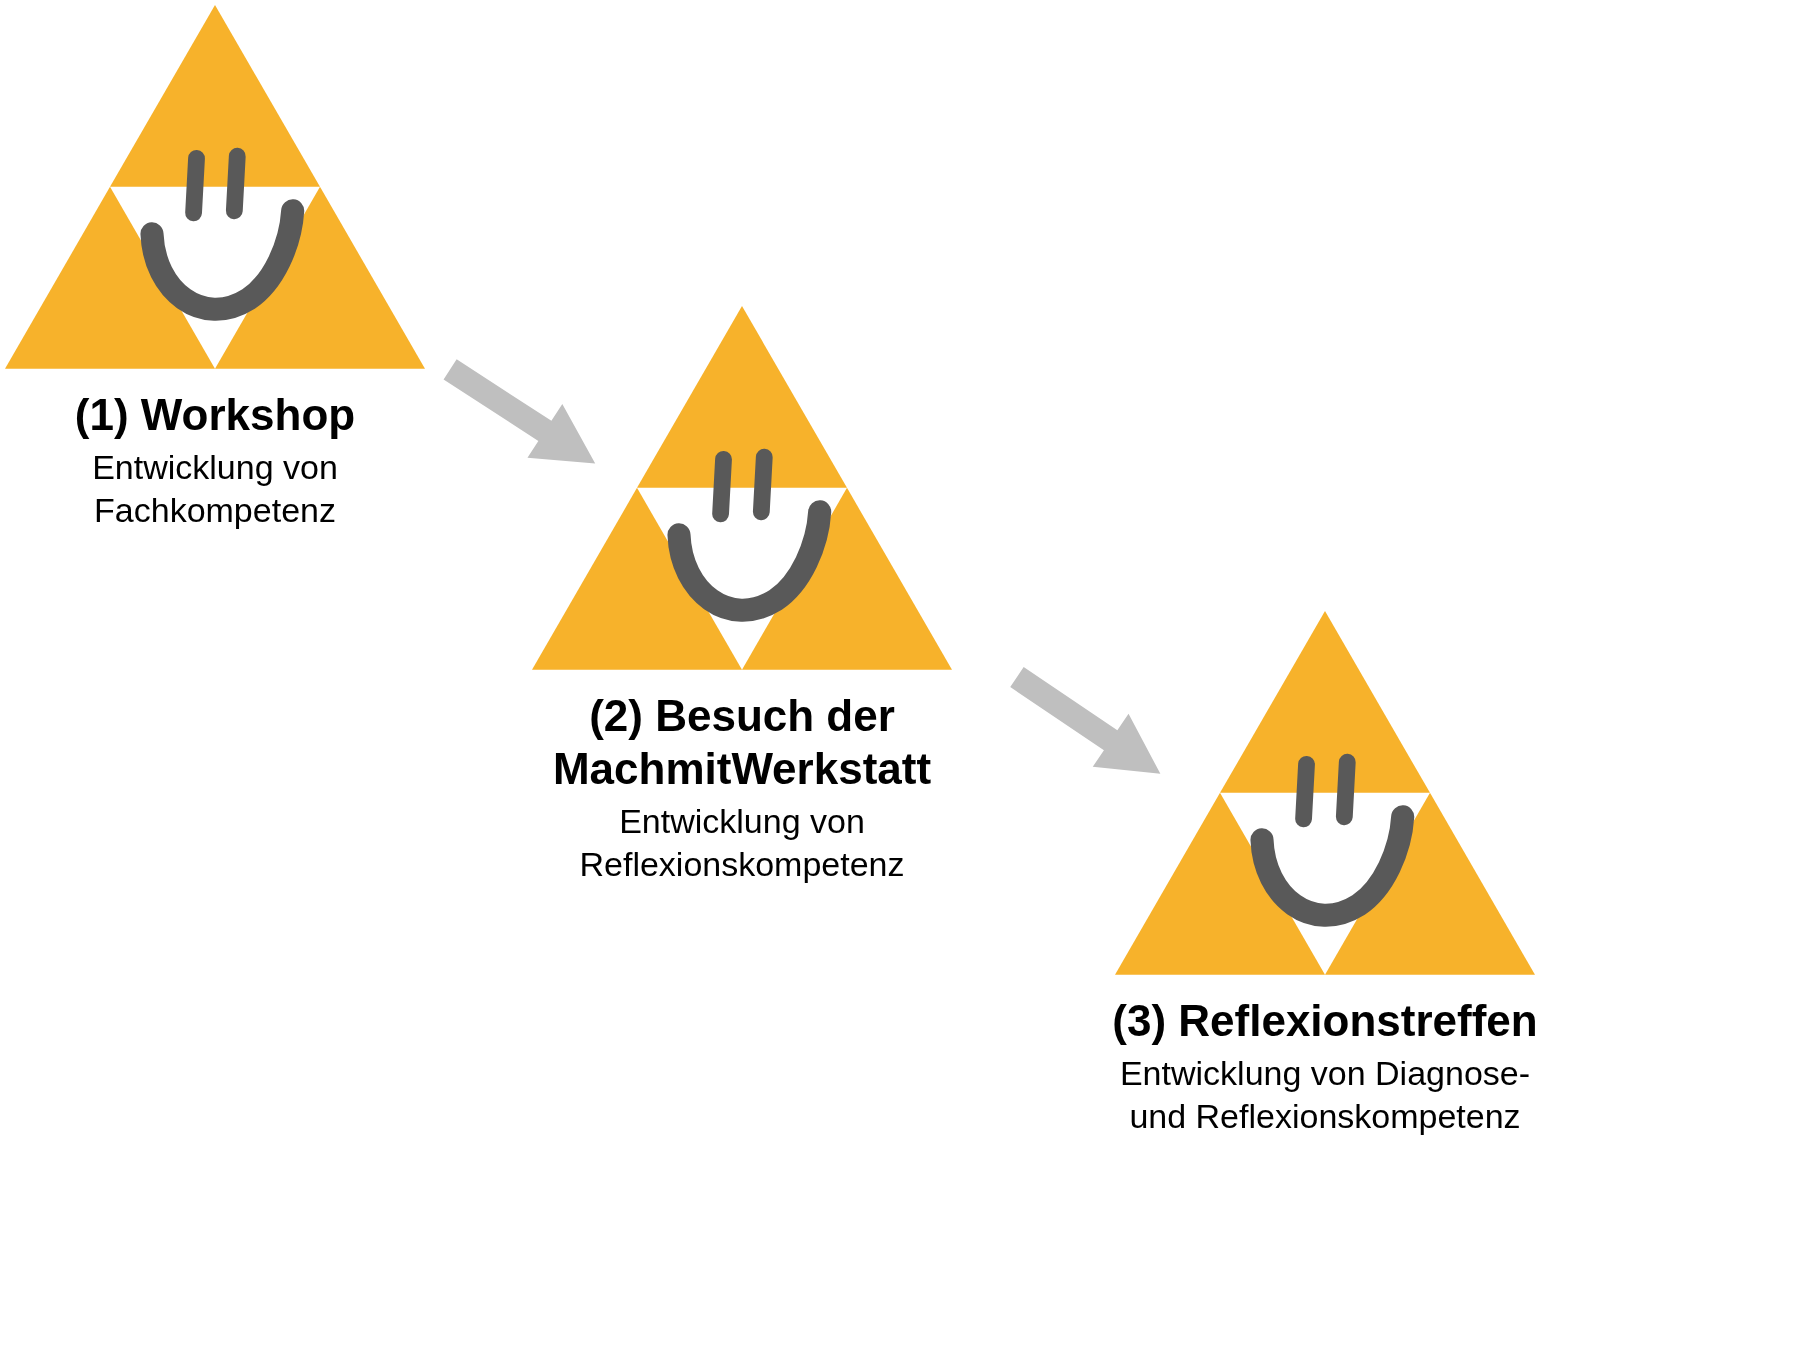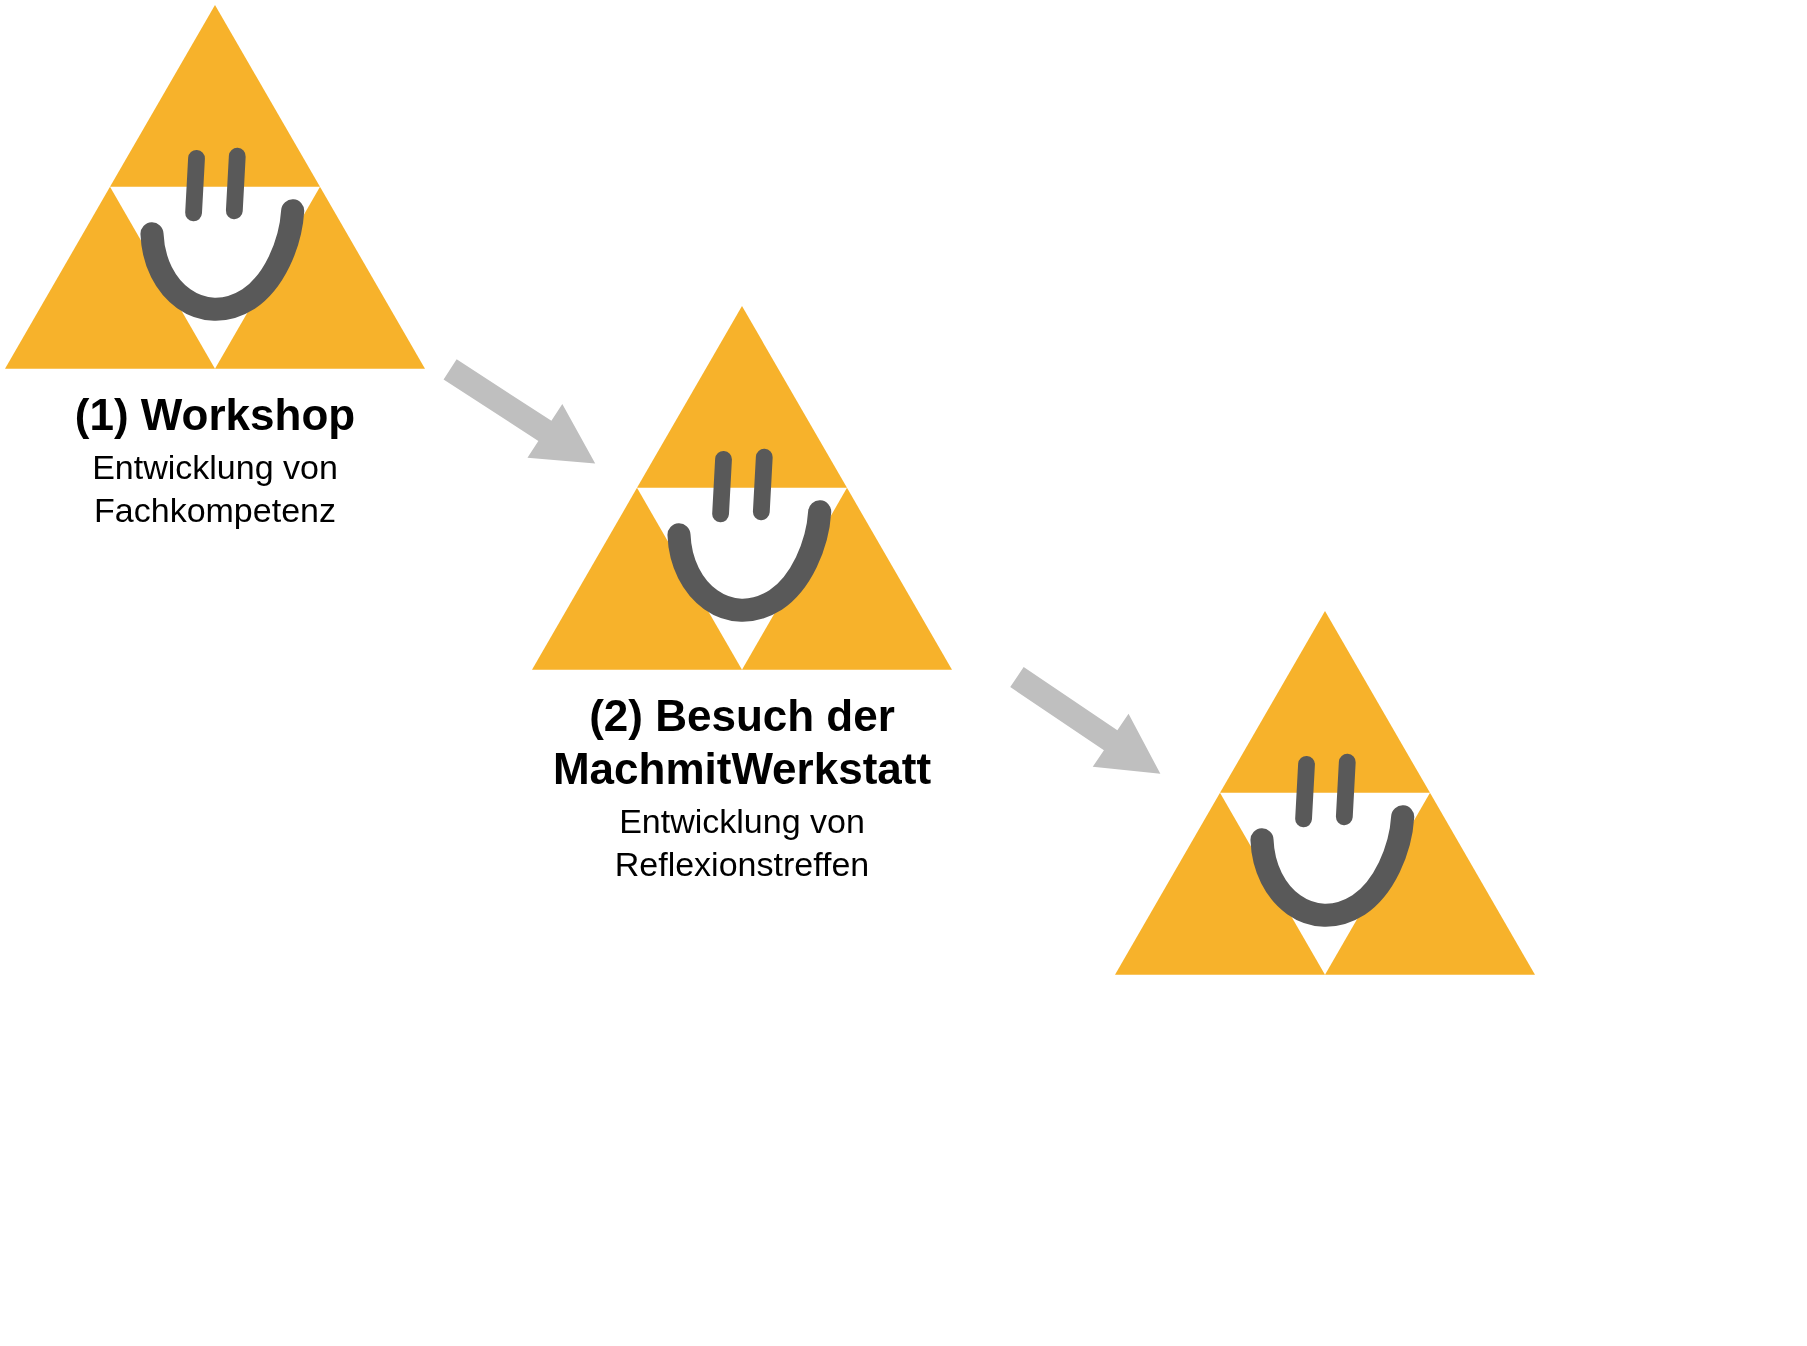--- a/index.html
+++ b/index.html
@@ -88,35 +88,37 @@
       <polygon class="tri" points="50,0 25,43.3 75,43.3"></polygon>
       <polygon class="tri" points="25,43.3 0,86.6 50,86.6"></polygon>
       <polygon class="tri" points="75,43.3 50,86.6 100,86.6"></polygon>
       <g class="face">
         <line x1="45.6" y1="36.5" x2="44.9" y2="49.5"></line>
         <line x1="55.3" y1="36" x2="54.6" y2="49"></line>
         <path d="M 35 54.5 C 35.5 68, 47 77, 58 70 C 64 66, 68 57, 68.5 49"></path>
       </g>
     </svg>
     <div class="step-title">(2) Besuch der MachmitWerkstatt</div>
-    <div class="step-subtitle">Entwicklung von Reflexionstreffen</div>
+    <div class="step-subtitle">Entwicklung von Reflexionskompetenz</div>
   </div>
 
   <div class="arrow arrow-2">
     <svg viewBox="0 0 175 90" aria-hidden="true">
       <polygon points="0,33 113,33 113,13 173,45 113,77 113,57 0,57"></polygon>
     </svg>
   </div>
 
   <div class="step step-3">
     <svg class="logo" viewBox="0 0 100 87" aria-hidden="true">
       <polygon class="tri" points="50,0 25,43.3 75,43.3"></polygon>
       <polygon class="tri" points="25,43.3 0,86.6 50,86.6"></polygon>
       <polygon class="tri" points="75,43.3 50,86.6 100,86.6"></polygon>
       <g class="face">
         <line x1="45.6" y1="36.5" x2="44.9" y2="49.5"></line>
         <line x1="55.3" y1="36" x2="54.6" y2="49"></line>
         <path d="M 35 54.5 C 35.5 68, 47 77, 58 70 C 64 66, 68 57, 68.5 49"></path>
       </g>
     </svg>
+    <div class="step-title">(3) Reflexionstreffen</div>
+    <div class="step-subtitle">Entwicklung von Diagnose- und Reflexionskompetenz</div>
   </div>
 
 </div>
 
 </body></html>

